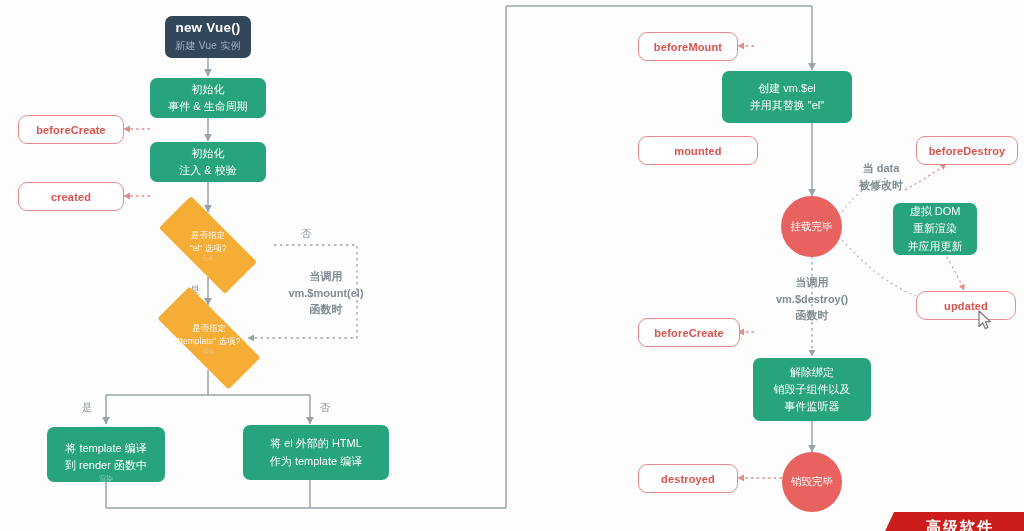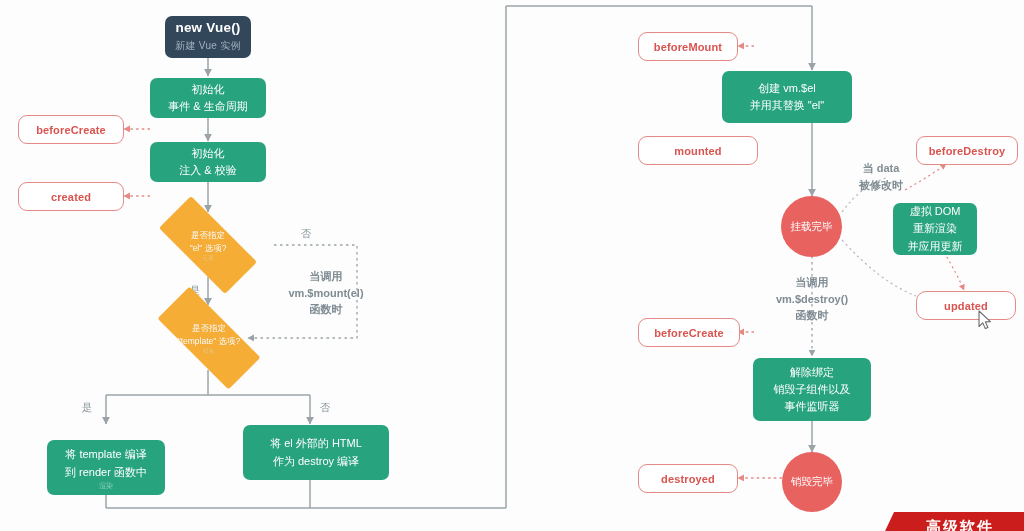--- a/index.html
+++ b/index.html
@@ -271,29 +271,29 @@
 
   <div class="node n-diamond" style="left:138px; top:306px; width:142px; height:64px;">
     <div class="dia-shape"></div>
     <div class="dia-text">
       <div>是否指定</div>
       <div>"template" 选项?</div>
       <div class="sub">模板</div>
     </div>
   </div>
 
-  <div class="node n-green" style="left:47px; top:440px; width:118px; height:55px;">
+  <div class="node n-green" style="left:47px; top:427px; width:118px; height:55px;justify-content:flex-end;">
     <div>将 template 编译</div>
     <div>到 render 函数中</div>
     <div class="sub">渲染</div>
   </div>
 
   <div class="node n-green" style="left:243px; top:425px; width:146px; height:55px;">
     <div>将 el 外部的 HTML</div>
-    <div>作为 destroy 编译</div>
+    <div>作为 template 编译</div>
   </div>
 
   <div class="lbl yn" style="left:294px; top:226px; width:24px;">否</div>
 
   <div class="lbl yn" style="left:183px; top:283px; width:24px;">是</div>
 
   <div class="lbl small" style="left:266px; top:268px; width:120px;">当调用
 vm.$mount(el)
 函数时</div>
 

